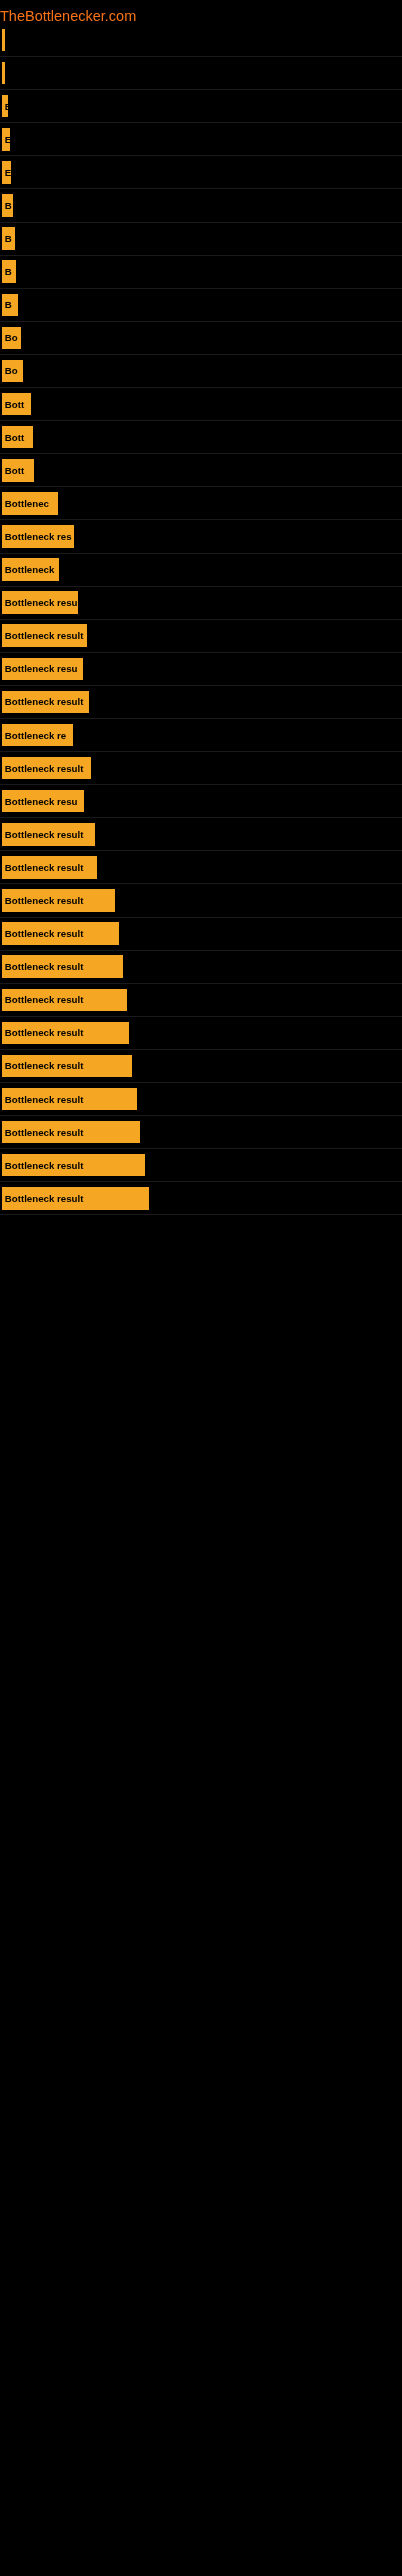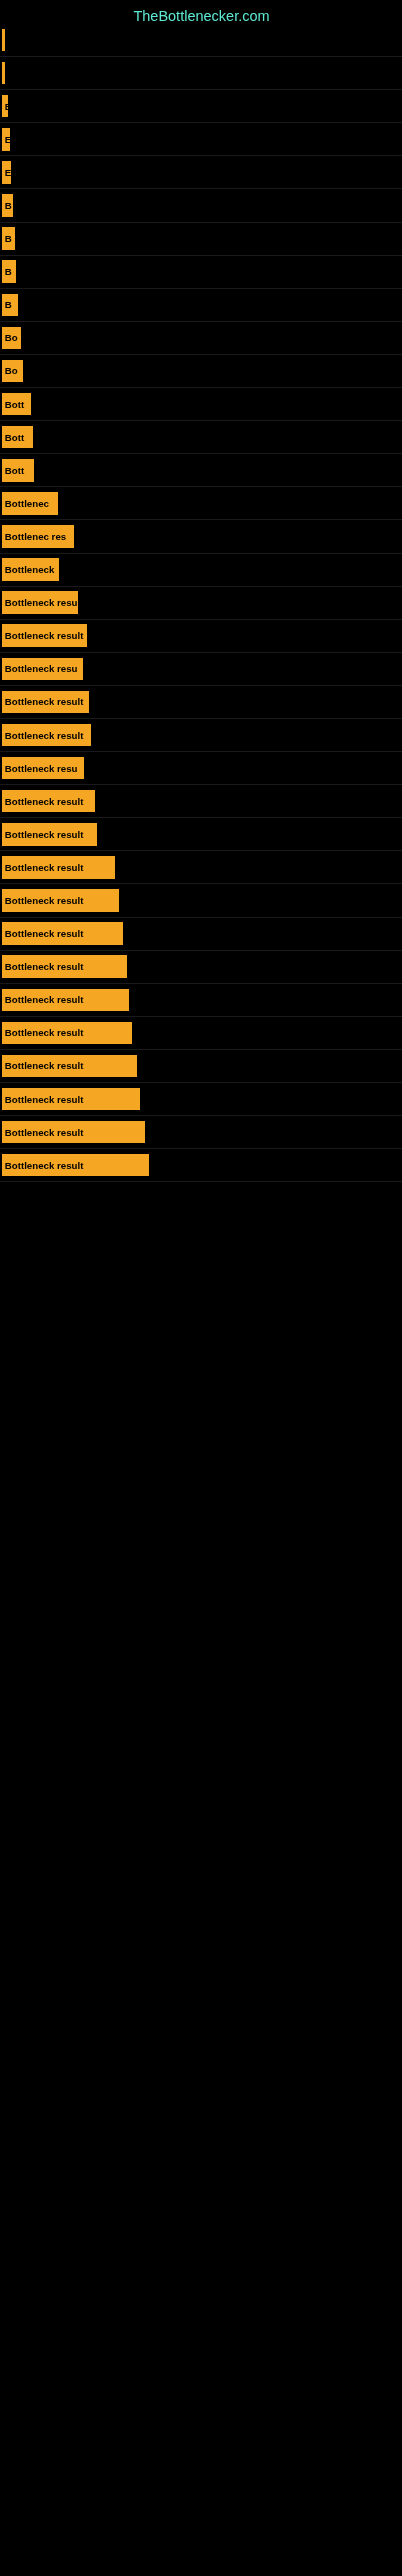--- a/index.html
+++ b/index.html
@@ -10,23 +10,22 @@
 
     body {
       background-color: #000000;
       width: 403px;
       min-height: 2576px;
       font-family: Arial, sans-serif;
       position: relative;
     }
 
     .site-title {
-      color: #5eead4;
+      color: #f97316;
       font-size: 14.5px;
-      text-align: center;
       padding: 6.4px 0;
       position: absolute;
       top: 1.6px;
       width: 100%;
     }
 
     .bars-container {
       position: absolute;
       top: 24px;
       left: 0;
@@ -129,21 +128,21 @@
         <span class="bar-text">Bott</span>
       </div>
     </div>
     <div class="bar-row-wrap">
       <div class="bar-fill" style="width: 56px;">
         <span class="bar-text">Bottlenec</span>
       </div>
     </div>
     <div class="bar-row-wrap">
       <div class="bar-fill" style="width: 72px;">
-        <span class="bar-text">Bottlenec res</span>
+        <span class="bar-text">Bottleneck res</span>
       </div>
     </div>
     <div class="bar-row-wrap">
       <div class="bar-fill" style="width: 57px;">
         <span class="bar-text">Bottleneck</span>
       </div>
     </div>
     <div class="bar-row-wrap">
       <div class="bar-fill" style="width: 76px;">
         <span class="bar-text">Bottleneck resu</span>
@@ -158,20 +157,25 @@
       <div class="bar-fill" style="width: 81px;">
         <span class="bar-text">Bottleneck resu</span>
       </div>
     </div>
     <div class="bar-row-wrap">
       <div class="bar-fill" style="width: 87px;">
         <span class="bar-text">Bottleneck result</span>
       </div>
     </div>
     <div class="bar-row-wrap">
+      <div class="bar-fill" style="width: 71px;">
+        <span class="bar-text">Bottleneck re</span>
+      </div>
+    </div>
+    <div class="bar-row-wrap">
       <div class="bar-fill" style="width: 89px;">
         <span class="bar-text">Bottleneck result</span>
       </div>
     </div>
     <div class="bar-row-wrap">
       <div class="bar-fill" style="width: 82px;">
         <span class="bar-text">Bottleneck resu</span>
       </div>
     </div>
     <div class="bar-row-wrap">

